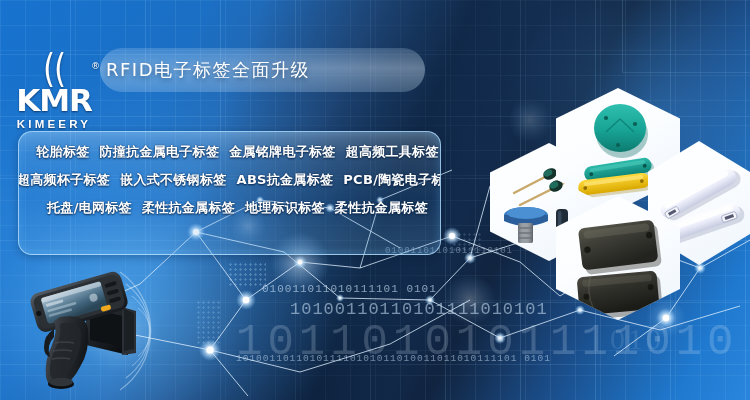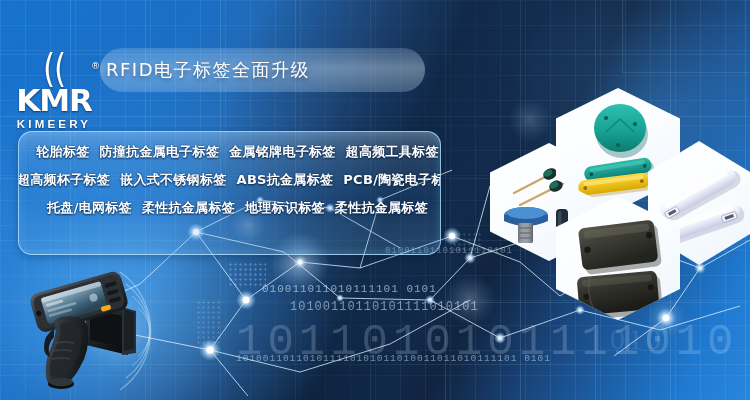--- a/index.html
+++ b/index.html
@@ -63,21 +63,21 @@
   
   .bin {
     position: absolute;
     font-family: "Liberation Mono", monospace;
     color: #cfe7fb;
     white-space: nowrap;
     pointer-events: none;
     letter-spacing: 1px;
   }
   .bin-a { left: 222px; top: 283px; font-size: 11px; opacity: .62; margin-left: 40px; }
-  .bin-b { left: 290px; top: 300px; font-size: 12px; opacity: .55; }
+  .bin-b { left: 290px; top: 300px; font-size: 17px; opacity: .55; }
   .bin-c { left: 204px; top: 353px; font-size: 9.5px;  opacity: .50; margin-left: 32px; }
   .bin-big {
     position: absolute; left: 236px; top: 317px;
     font-family: "Liberation Mono", monospace;
     font-size: 44px; letter-spacing: 5px; font-weight: 400;
     color: rgba(225,240,255,.20);
     white-space: nowrap; pointer-events: none;
   }
   .bin-d { left: 385px; top: 246px; font-size: 9px; opacity: .40; }
   .bin-e { left: 610px; top: 322px; font-size: 30px; opacity: .13;

